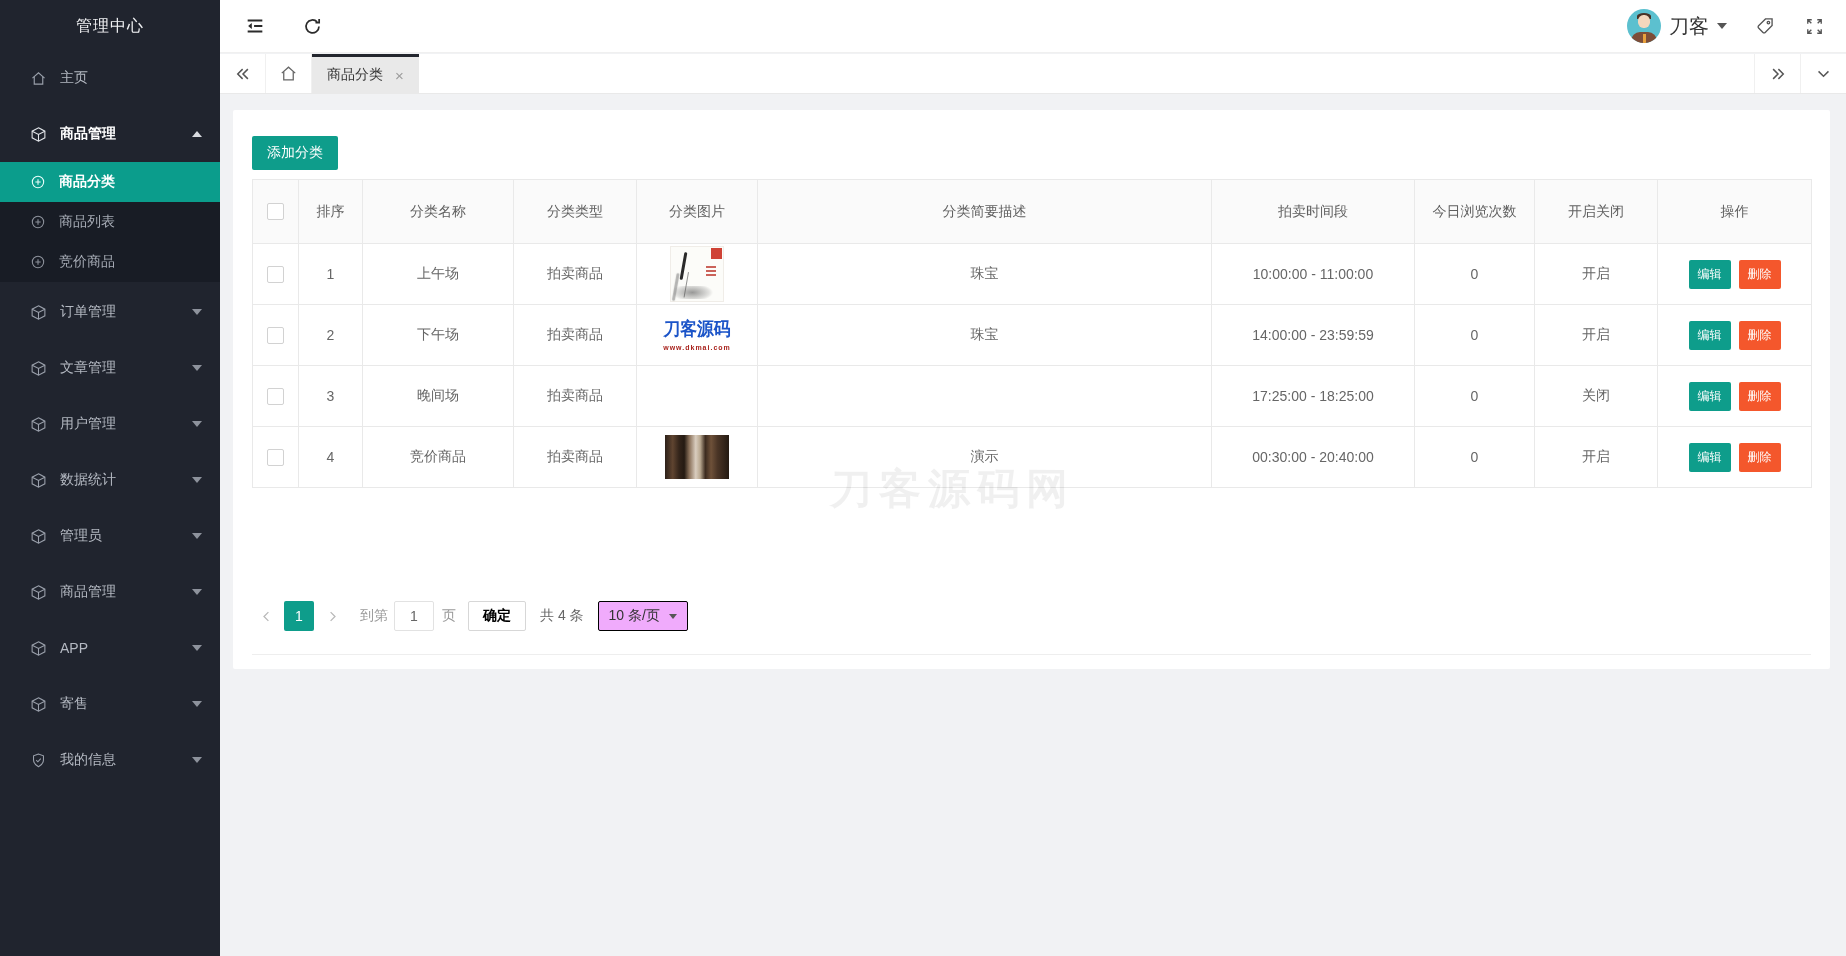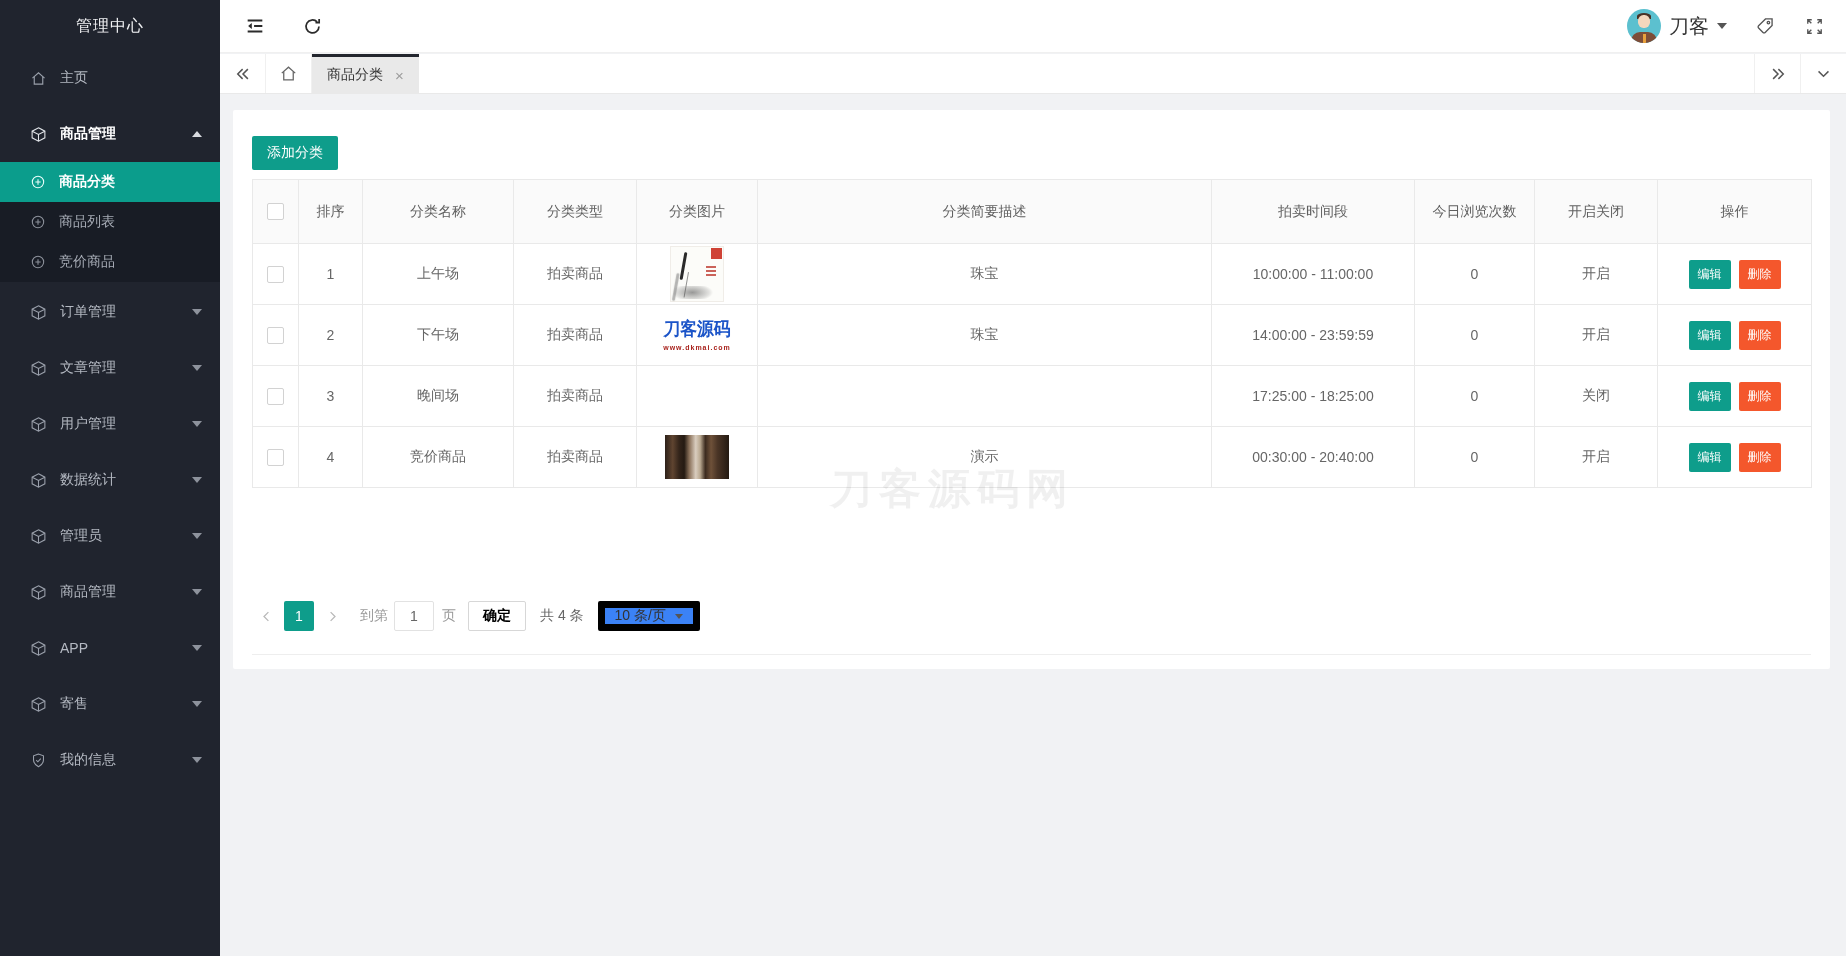--- a/index.html
+++ b/index.html
@@ -88,21 +88,21 @@
   
   .table-space { height:110px; }
   .pagination { display:flex; align-items:center; gap:0; height:36px; color:#999; }
   .pg-arrow { width:28px; height:30px; display:flex; align-items:center; justify-content:center; color:#b8b8b8; cursor:pointer; }
   .pg-cur { min-width:30px; height:30px; background:#0e9d8b; color:#fff; display:flex; align-items:center; justify-content:center; border-radius:2px; font-size:14px; margin:0 4px; cursor:default; }
   .pg-label { margin:0 6px 0 14px; color:#999; }
   .pg-input { width:40px; height:30px; border:1px solid #e2e2e2; border-radius:2px; text-align:center; font-size:14px; color:#666; font-family:inherit; outline:none; }
   .pg-label2 { margin:0 12px 0 8px; color:#999; }
   .pg-confirm { height:30px; padding:0 14px; background:#fff; border:1px solid #d7d7d7; border-radius:2px; font-size:14px; color:#000000; font-weight:bold; cursor:pointer; font-family:inherit; }
   .pg-total { margin:0 14px; color:#666; }
-  .pg-select { height:30px; border:7px solid #000000; border-radius:2px; display:flex; align-items:center; gap:9px; padding:0 10px; color:#333; cursor:pointer; background:#3b82f6; }
+  .pg-select { height:30px; border:1px solid #000000; border-radius:2px; display:flex; align-items:center; gap:9px; padding:0 10px; color:#333; cursor:pointer; background:#f0abfc; }
   .pg-select .sel-caret { width:0; height:0; border-left:4px solid transparent; border-right:4px solid transparent; border-top:5px solid #555; }
   .card-footer { margin-top:20px; border-top:1px solid #eeeeee; height:15px; }
 </style>
 </head>
 <body>
 
 <div class="sidebar">
   <div class="side-title">管理中心</div>
   <div class="nav">
 

